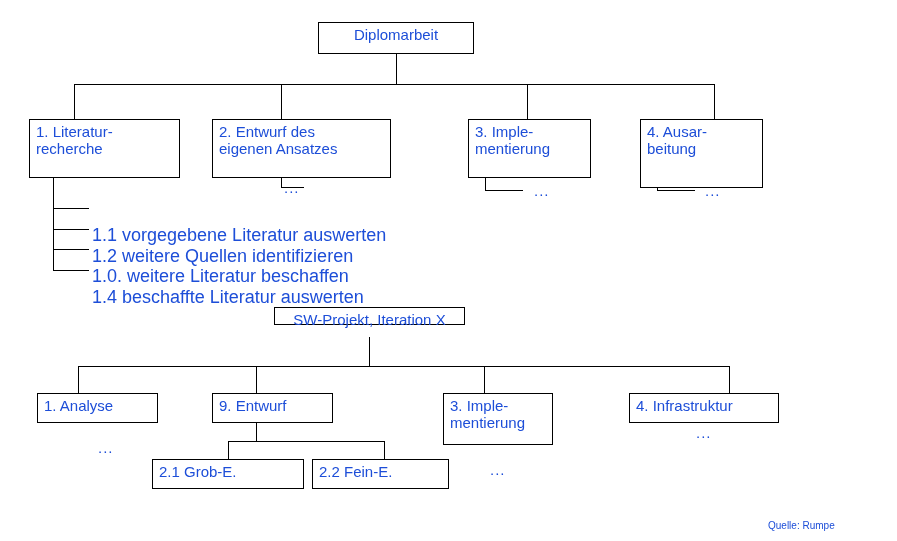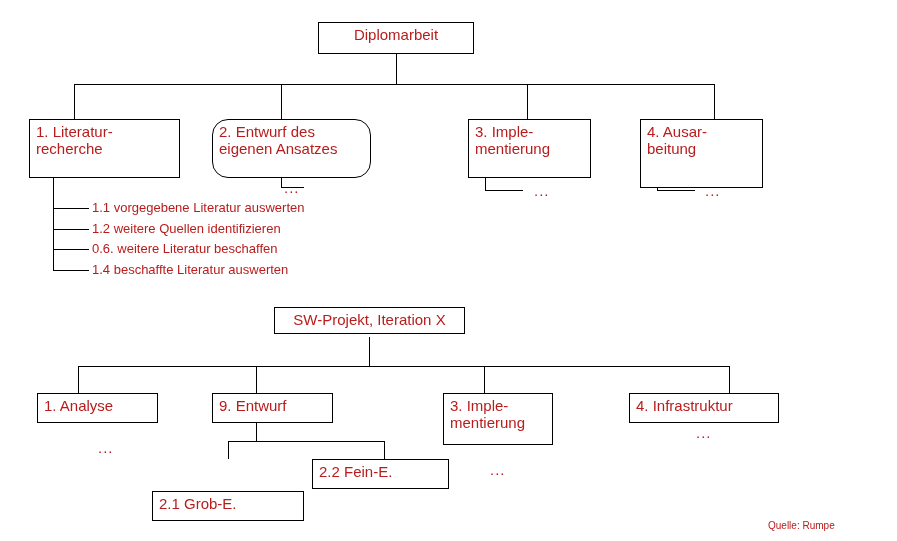--- a/index.html
+++ b/index.html
@@ -6,43 +6,44 @@
     margin: 0;
     padding: 0;
     background: #ffffff;
   }
   #stage {
     position: relative;
     width: 897px;
     height: 541px;
     background: #ffffff;
     font-family: "Liberation Sans", sans-serif;
-    color: #b91c1c;
+    color: #1d4ed8;
     overflow: hidden;
   }
   .node {
     position: absolute;
     box-sizing: border-box;
     border: 1px solid #000000;
     background: #ffffff;
     font-size: 15px;
     line-height: 17px;
     padding: 3px 6px 0 6px;
     white-space: pre-line;
     z-index: 3;
   }
   .node.center {
     text-align: center;
   }
   .leaf-label {
     position: absolute;
-    font-size: 13px;
+    font-size: 18px;
     line-height: 15px;
     white-space: nowrap;
     z-index: 3;
+    margin-top: 28px;
   }
   .dots {
     position: absolute;
     font-size: 15px;
     line-height: 15px;
     letter-spacing: 1px;
     z-index: 3;
   }
   .line {
     position: absolute;
@@ -70,21 +71,21 @@
 
   <div class="line hline" style="left:74px; top:84px; width:640px;"></div>
 
   <div class="line vline" style="left:74px; top:84px; height:35px;"></div>
   <div class="line vline" style="left:281px; top:84px; height:35px;"></div>
   <div class="line vline" style="left:527px; top:84px; height:35px;"></div>
   <div class="line vline" style="left:714px; top:84px; height:35px;"></div>
 
   <div class="node" style="left:29px; top:119px; width:151px; height:59px;">1. Literatur-
 recherche</div>
-  <div class="node" style="left:212px; top:119px; width:159px; height:59px;border-radius:16px;">2. Entwurf des
+  <div class="node" style="left:212px; top:119px; width:179px; height:59px;">2. Entwurf des
 eigenen Ansatzes</div>
   <div class="node" style="left:468px; top:119px; width:123px; height:59px;">3. Imple-
 mentierung</div>
   <div class="node" style="left:640px; top:119px; width:123px; height:69px;">4. Ausar-
 beitung</div>
 
   <div class="line vline" style="left:281px; top:178px; height:9px;"></div>
   <div class="line hline" style="left:281px; top:187px; width:23px;"></div>
   <div class="dots" style="left:284px; top:180px;">...</div>
 
@@ -97,24 +98,24 @@
   <div class="dots" style="left:705px; top:183px;">...</div>
 
   <div class="line vline" style="left:53px; top:178px; height:92px;"></div>
   <div class="line hline" style="left:53px; top:208px; width:36px;"></div>
   <div class="line hline" style="left:53px; top:229px; width:36px;"></div>
   <div class="line hline" style="left:53px; top:249px; width:36px;"></div>
   <div class="line hline" style="left:53px; top:270px; width:36px;"></div>
 
   <div class="leaf-label" style="left:92px; top:200px;">1.1 vorgegebene Literatur auswerten</div>
   <div class="leaf-label" style="left:92px; top:221px;">1.2 weitere Quellen identifizieren</div>
-  <div class="leaf-label" style="left:92px; top:241px;">0.6. weitere Literatur beschaffen</div>
+  <div class="leaf-label" style="left:92px; top:241px;">1.0. weitere Literatur beschaffen</div>
   <div class="leaf-label" style="left:92px; top:262px;">1.4 beschaffte Literatur auswerten</div>
 
-  <div class="node center" style="left:274px; top:307px; width:191px; height:27px;">SW-Projekt, Iteration X</div>
+  <div class="node center" style="left:274px; top:307px; width:191px; height:18px;">SW-Projekt, Iteration X</div>
 
   <div class="line vline" style="left:369px; top:337px; height:29px;"></div>
   <div class="line hline" style="left:78px; top:366px; width:651px;"></div>
   <div class="line vline" style="left:78px; top:366px; height:27px;"></div>
   <div class="line vline" style="left:256px; top:366px; height:27px;"></div>
   <div class="line vline" style="left:484px; top:366px; height:27px;"></div>
   <div class="line vline" style="left:729px; top:366px; height:27px;"></div>
 
   <div class="node" style="left:37px; top:393px; width:121px; height:30px;">1. Analyse</div>
   <div class="node" style="left:212px; top:393px; width:121px; height:30px;">9. Entwurf</div>
@@ -126,18 +127,18 @@
 
   <div class="dots" style="left:490px; top:462px;">...</div>
 
   <div class="dots" style="left:696px; top:425px;">...</div>
 
   <div class="line vline" style="left:256px; top:423px; height:18px;"></div>
   <div class="line hline" style="left:228px; top:441px; width:156px;"></div>
   <div class="line vline" style="left:228px; top:441px; height:18px;"></div>
   <div class="line vline" style="left:384px; top:441px; height:18px;"></div>
 
-  <div class="node" style="left:152px; top:459px; width:152px; height:30px;margin-top:32px;">2.1 Grob-E.</div>
+  <div class="node" style="left:152px; top:459px; width:152px; height:30px;">2.1 Grob-E.</div>
   <div class="node" style="left:312px; top:459px; width:137px; height:30px;">2.2 Fein-E.</div>
 
   <div class="credit" style="left:768px; top:518px;">Quelle: Rumpe</div>
 
 </div>
 
 </body></html>

